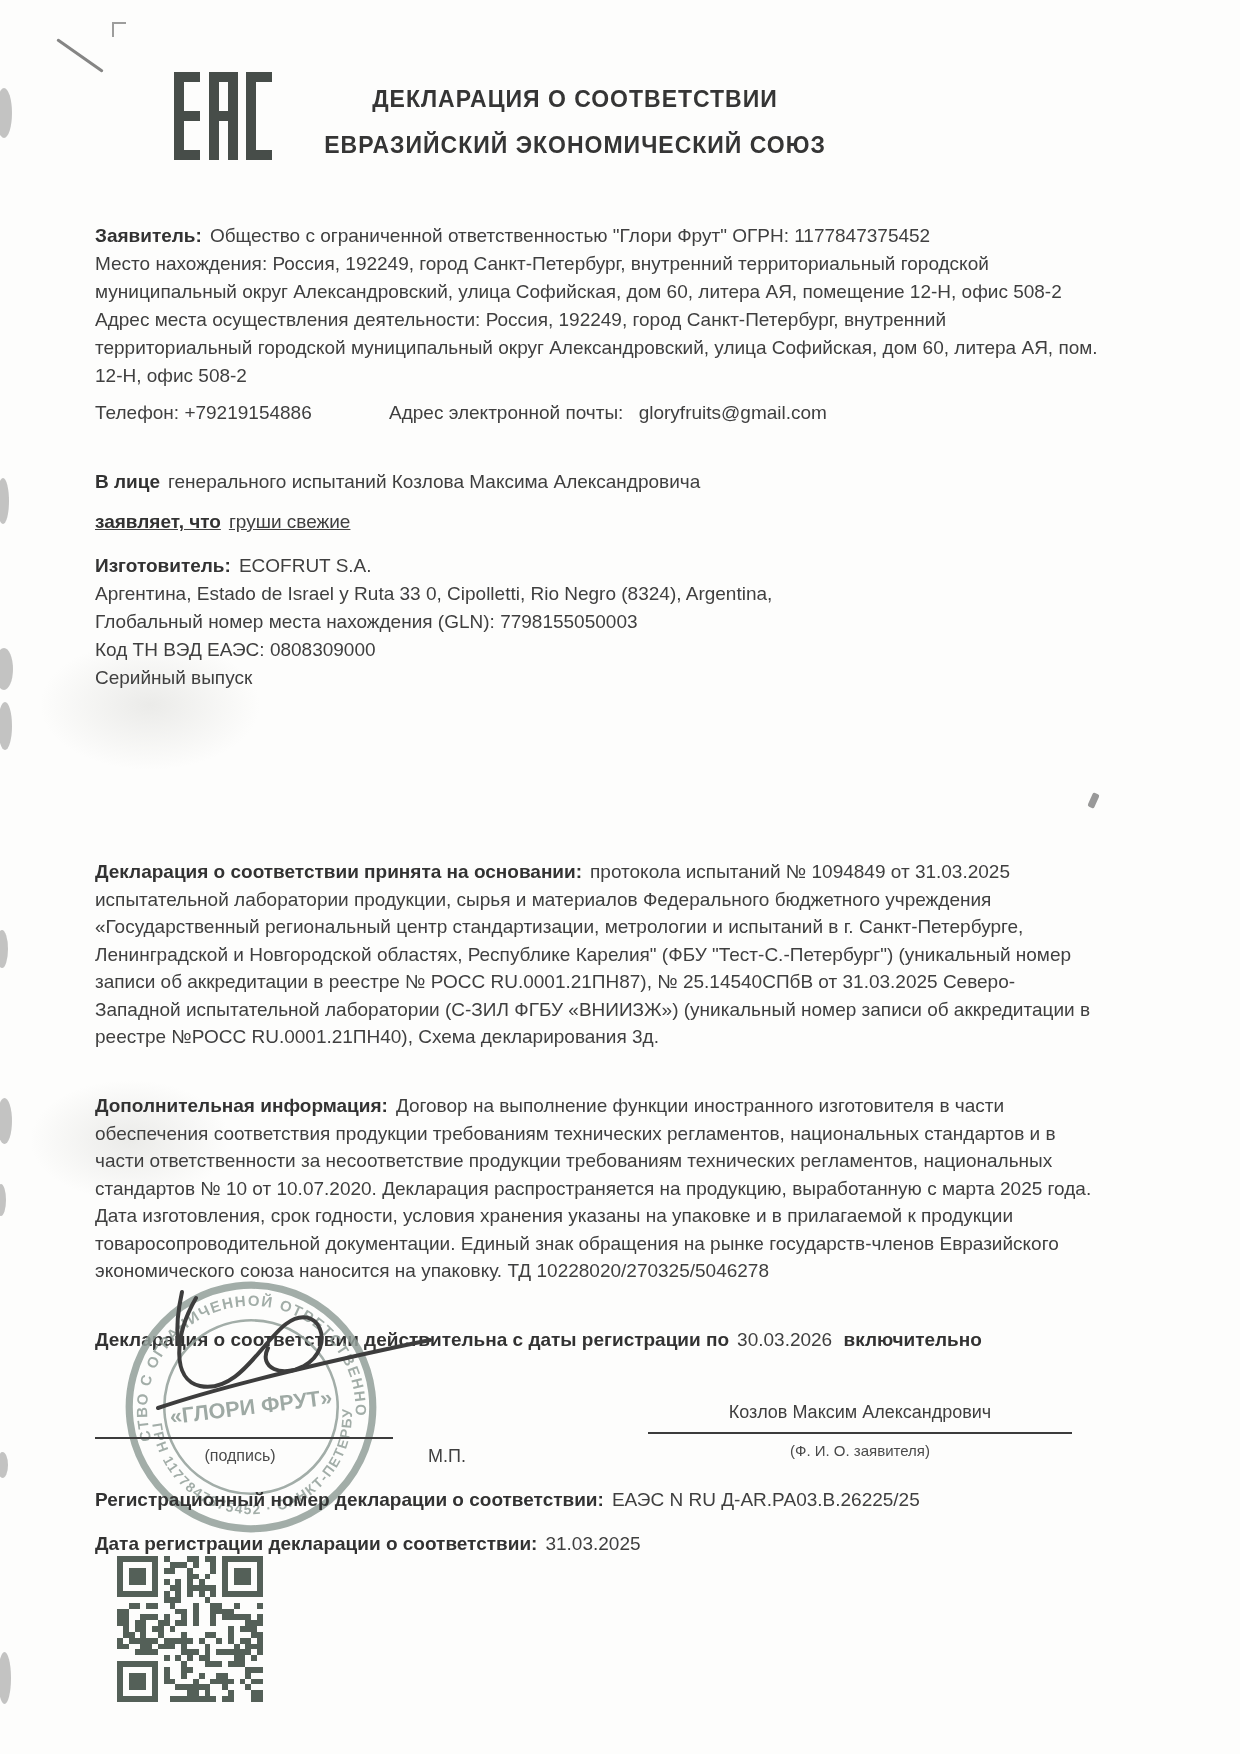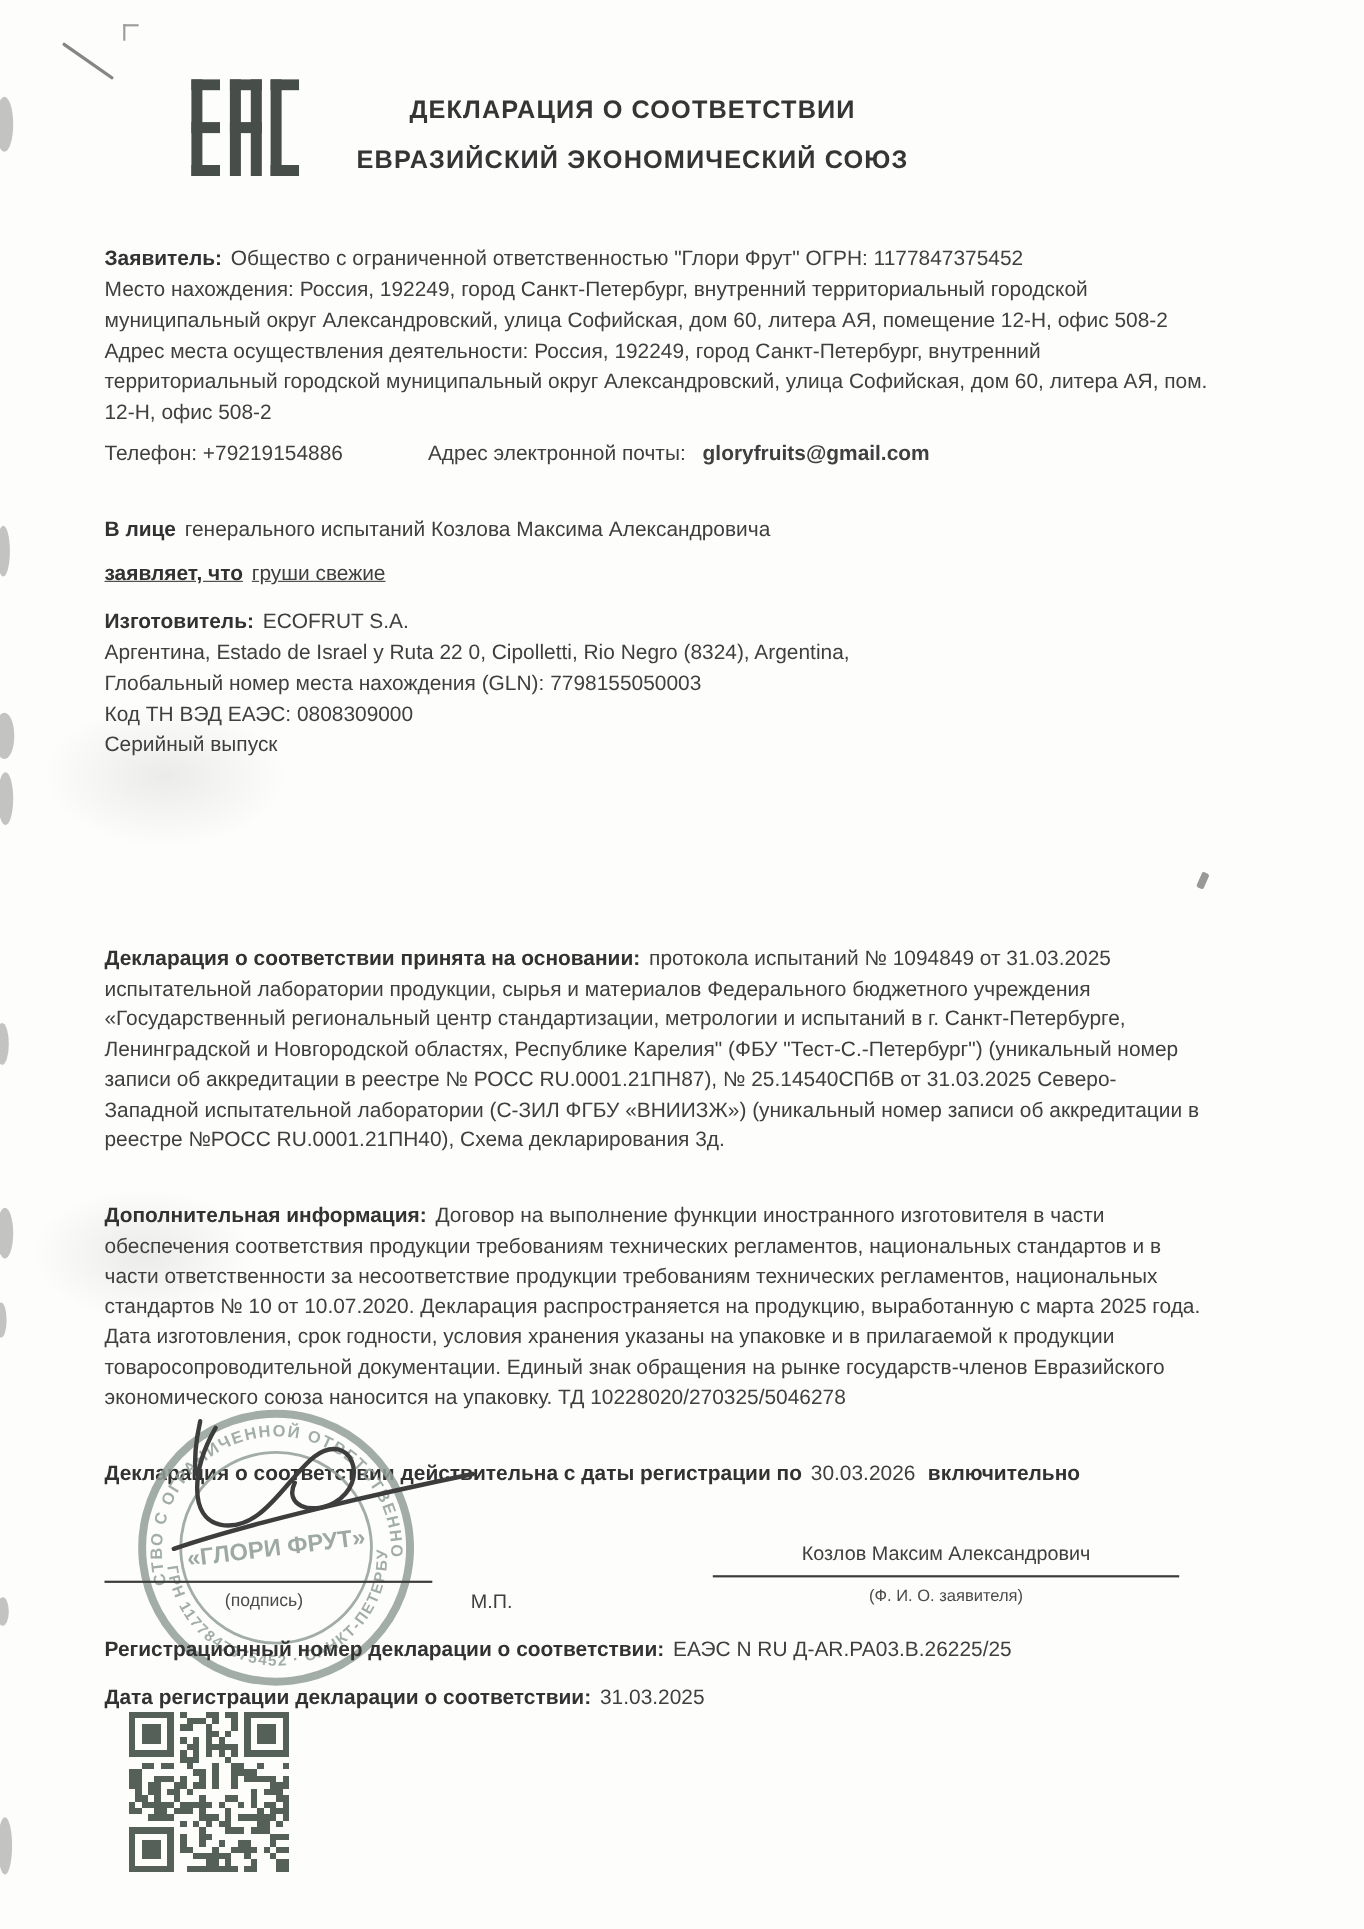--- a/index.html
+++ b/index.html
@@ -17,21 +17,21 @@
   .titles{left:160px;top:86px;width:830px;text-align:center;}
   .title-line{font-size:23px;font-weight:bold;color:#353535;letter-spacing:1px;}
   .title-line+.title-line{margin-top:19px;}
   .eac-logo{left:172px;top:72px;width:100px;height:88px;}
   
   .sec{left:95px;width:1005px;font-size:19px;line-height:28px;}
   .sec.tight{line-height:27.5px;}
   b,.b{font-weight:bold;color:#323232;}
   .lbl{margin-right:8px;}
   .gap-left{margin-left:72px;}
-  .email-gap{margin-left:10px;font-weight:bold;}
+  .email-gap{margin-left:10px;}
   
   .sig-line{background:#3c3c3c;height:2px;}
   .caption{font-size:16px;color:#4a4a4a;}
   .center{text-align:center;}
   
   .blob{background:#7d7d7d;opacity:.45;border-radius:50%;}
   .slash{width:56px;height:3px;background:#5c5c5c;transform:rotate(35deg);opacity:.75;border-radius:2px;}
   .corner-mark{width:12px;height:13px;border-left:2px solid #6a6a6a;border-top:2px solid #6a6a6a;opacity:.65;}
   .tickmark{width:7px;height:15px;background:#565656;opacity:.6;transform:rotate(24deg);border-radius:2px;}
   .wash{background:radial-gradient(closest-side,#c9c9c5,rgba(255,255,255,0));opacity:.35;border-radius:50%;}
@@ -102,21 +102,21 @@
   </div>
 
   <div class="abs sec" style="top:508px;text-decoration:underline;">
     <b class="lbl">заявляет, что</b><span>груши свежие</span>
   </div>
 
   <div class="abs sec" style="top:552px;">
     <div>
       <b class="lbl">Изготовитель:</b><span>ECOFRUT S.A.</span>
     </div>
-    <div>Аргентина, Estado de Israel y Ruta 22 0, Cipolletti, Rio Negro (8324), Argentina,</div>
+    <div>Аргентина, Estado de Israel y Ruta 33 0, Cipolletti, Rio Negro (8324), Argentina,</div>
     <div>Глобальный номер места нахождения (GLN): 7798155050003</div>
     <div>Код ТН ВЭД ЕАЭС:  0808309000</div>
     <div>Серийный выпуск</div>
   </div>
 
 
   <div class="abs sec tight" style="top:858px;">
     <b class="lbl">Декларация о соответствии принята на основании:</b><span>протокола испытаний  № 1094849  от 31.03.2025 испытательной  лаборатории продукции, сырья и  материалов  Федерального бюджетного учреждения «Государственный региональный центр стандартизации, метрологии и испытаний в г. Санкт-Петербурге, Ленинградской и Новгородской областях, Республике Карелия" (ФБУ "Тест-С.-Петербург") (уникальный номер записи об аккредитации в реестре № РОСС RU.0001.21ПН87),  № 25.14540СПбВ от 31.03.2025 Северо-Западной испытательной лаборатории (С-ЗИЛ ФГБУ «ВНИИЗЖ») (уникальный номер записи об аккредитации в реестре №РОСС RU.0001.21ПН40), Схема  декларирования 3д.</span>
   </div>
 

